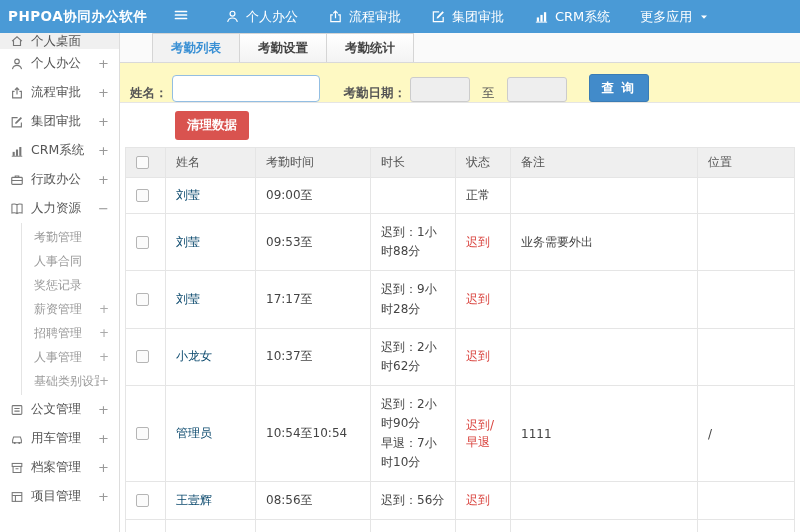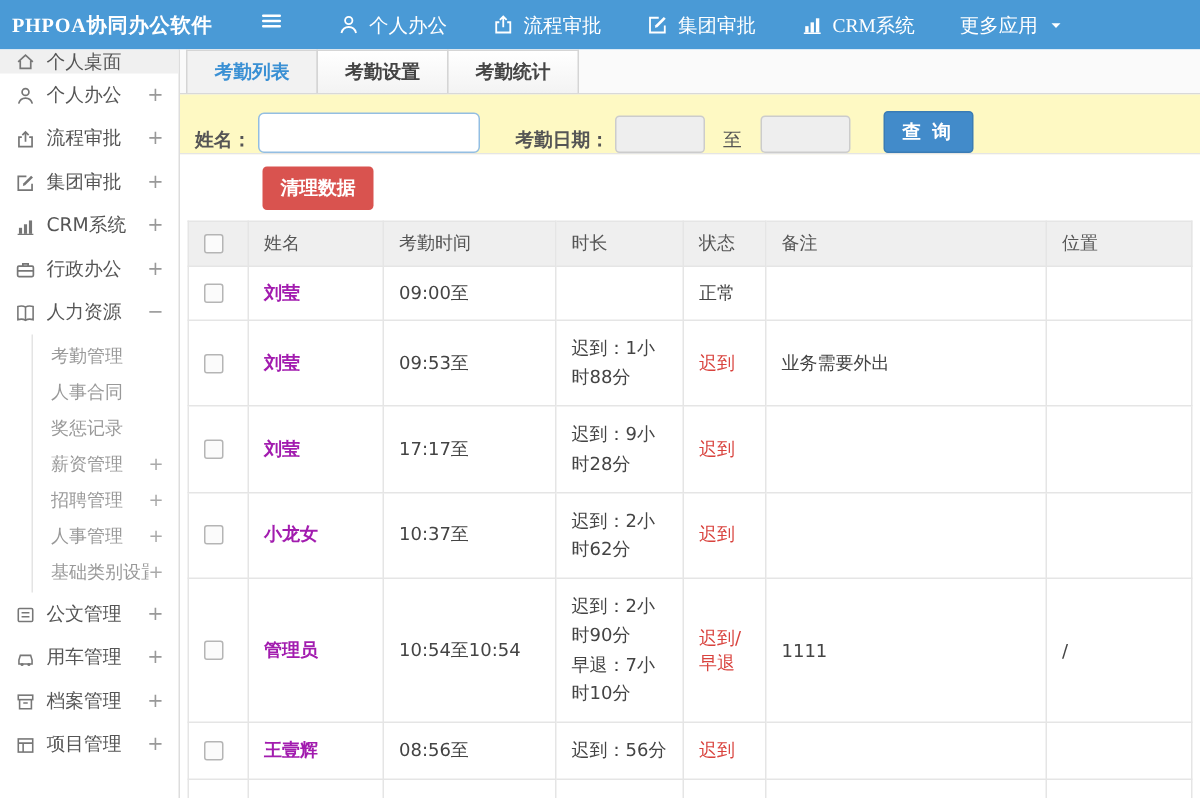--- a/index.html
+++ b/index.html
@@ -1,20 +1,20 @@
 <!DOCTYPE html>
 <html><head>
 <meta charset="utf-8">
 <style>
   * { margin:0; padding:0; box-sizing:border-box; }
   html,body { font-family:"DejaVu Sans","Liberation Sans",sans-serif; }
   .app { width:800px; height:532px; overflow:hidden; background:#fff; position:relative; }
 
   
-  .topbar { height:33px; background:#4a9ad6; display:flex; align-items:center; color:#fff;font-family:Liberation Serif, serif; }
+  .topbar { height:33px; background:#4a9ad6; display:flex; align-items:center; color:#fff; }
   .logo { width:152px; padding-left:8px; font-size:13.5px; font-weight:bold; letter-spacing:.5px; white-space:nowrap; }
   .menu-toggle { margin-left:18px; width:22px; height:22px; display:flex; align-items:center; justify-content:center; cursor:pointer; }
   .menu-toggle svg { width:16px; height:16px; }
   .topnav { display:flex; align-items:center; margin-left:18px; }
   .nav-item { display:flex; align-items:center; color:#fff; font-size:13px; padding:0 15px; height:33px; cursor:pointer; text-decoration:none; }
   .nav-item .icon { width:15px; height:15px; margin-right:6px; display:inline-flex; }
   .nav-item .icon svg { width:15px; height:15px; }
   .nav-item .caret { width:12px; height:12px; margin-left:6px; display:inline-flex; }
   .nav-item .caret svg { width:12px; height:12px; }
 
@@ -31,21 +31,21 @@
   .side-item .lbl { flex:1; white-space:nowrap; overflow:hidden; }
   .side-item .expand { color:#999; font-size:13px; width:12px; text-align:right; }
   .side-sub { margin-left:21px; border-left:1px solid #e4e4e4; padding:2px 0; }
   .side-sub-item { display:flex; align-items:center; height:24px; padding:0 10px 0 12px; font-size:12px; color:#999; cursor:pointer; }
   .side-sub-item .lbl { flex:1; white-space:nowrap; overflow:hidden; }
   .side-sub-item .expand { color:#aaa; font-size:12px; width:10px; text-align:right; }
 
   
   .tabbar { height:30px; background:#fafafa; border-bottom:1px solid #d9d9d9; display:flex; align-items:stretch; padding-left:4px; }
   .tab { display:flex; align-items:center; padding:0 18px; font-size:12.5px; font-weight:bold; color:#444; background:linear-gradient(#fff,#f3f3f3); border:1px solid #d5d5d5; border-bottom:none; margin-right:-1px; cursor:pointer; }
-  .tab.active { color:#3a90d4; background:#f2f2f2; }
+  .tab.active { color:#3a90d4; background:#f2f2f2;margin-left:28px; }
 
   
   .filterbar { height:40px; display:flex; align-items:flex-end; border-bottom:1px solid #e5e5e5; background:#fef9c3; padding-left:10px; font-size:12.5px; color:#555; }
   .filterbar label { font-weight:bold; margin-right:4px; white-space:nowrap; }
   .name-input { width:148px; height:27px; border:1px solid #93bee2; border-radius:4px; padding:0 6px; font-size:12px; outline:none; }
   .filterbar .gap { width:24px; }
   .date-input { width:60px; height:25px; background:#eee; border:1px solid #ccc; border-radius:3px; padding:0 5px; font-size:12px; }
   .to-label { margin:0 12px; color:#555; }
   .search-btn { margin-left:22px; background:#428bca; color:#fff; border:1px solid #3a7cb5; border-radius:3px; height:28px; padding:0 12px; font-size:12.5px; font-weight:bold; letter-spacing:2px; cursor:pointer; }
 
@@ -55,21 +55,21 @@
   .btn-danger { background:#d9534f; }
   .btn-info { background:#5bc0de; }
 
   
   .table-wrap { padding:0 5px; }
   table { width:100%; border-collapse:collapse; table-layout:fixed; }
   th, td { border:1px solid #e5e5e5; font-size:12px; text-align:left; vertical-align:middle; }
   th { background:#efefef; color:#555; font-weight:normal; height:30px; padding:0 10px; }
   td { color:#444; padding:9px 10px; }
   td.dur { white-space:pre-line; line-height:1.6; }
-  a.name-link { color:#a21caf; text-decoration:none; cursor:pointer;font-weight:bold; }
+  a.name-link { color:#0c4a6e; text-decoration:none; cursor:pointer; }
   .st-normal { color:#444; }
   .st-late { color:#d9433e; }
   .cb { width:13px; height:13px; border:1px solid #b5b5b5; border-radius:2px; background:#fbfbfb; cursor:pointer; }
   th .cb { margin:0; }
 </style>
 </head>
 <body>
 
 <div class="app">
   <header class="topbar">

